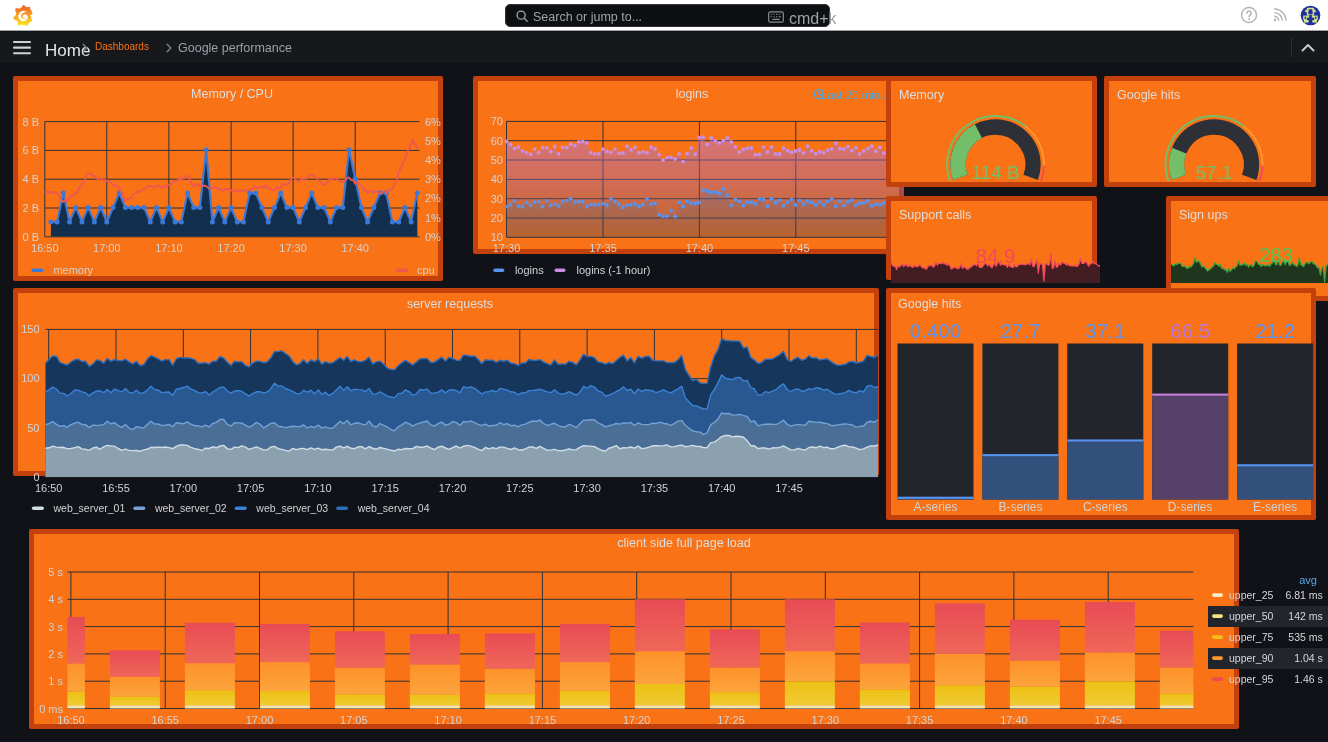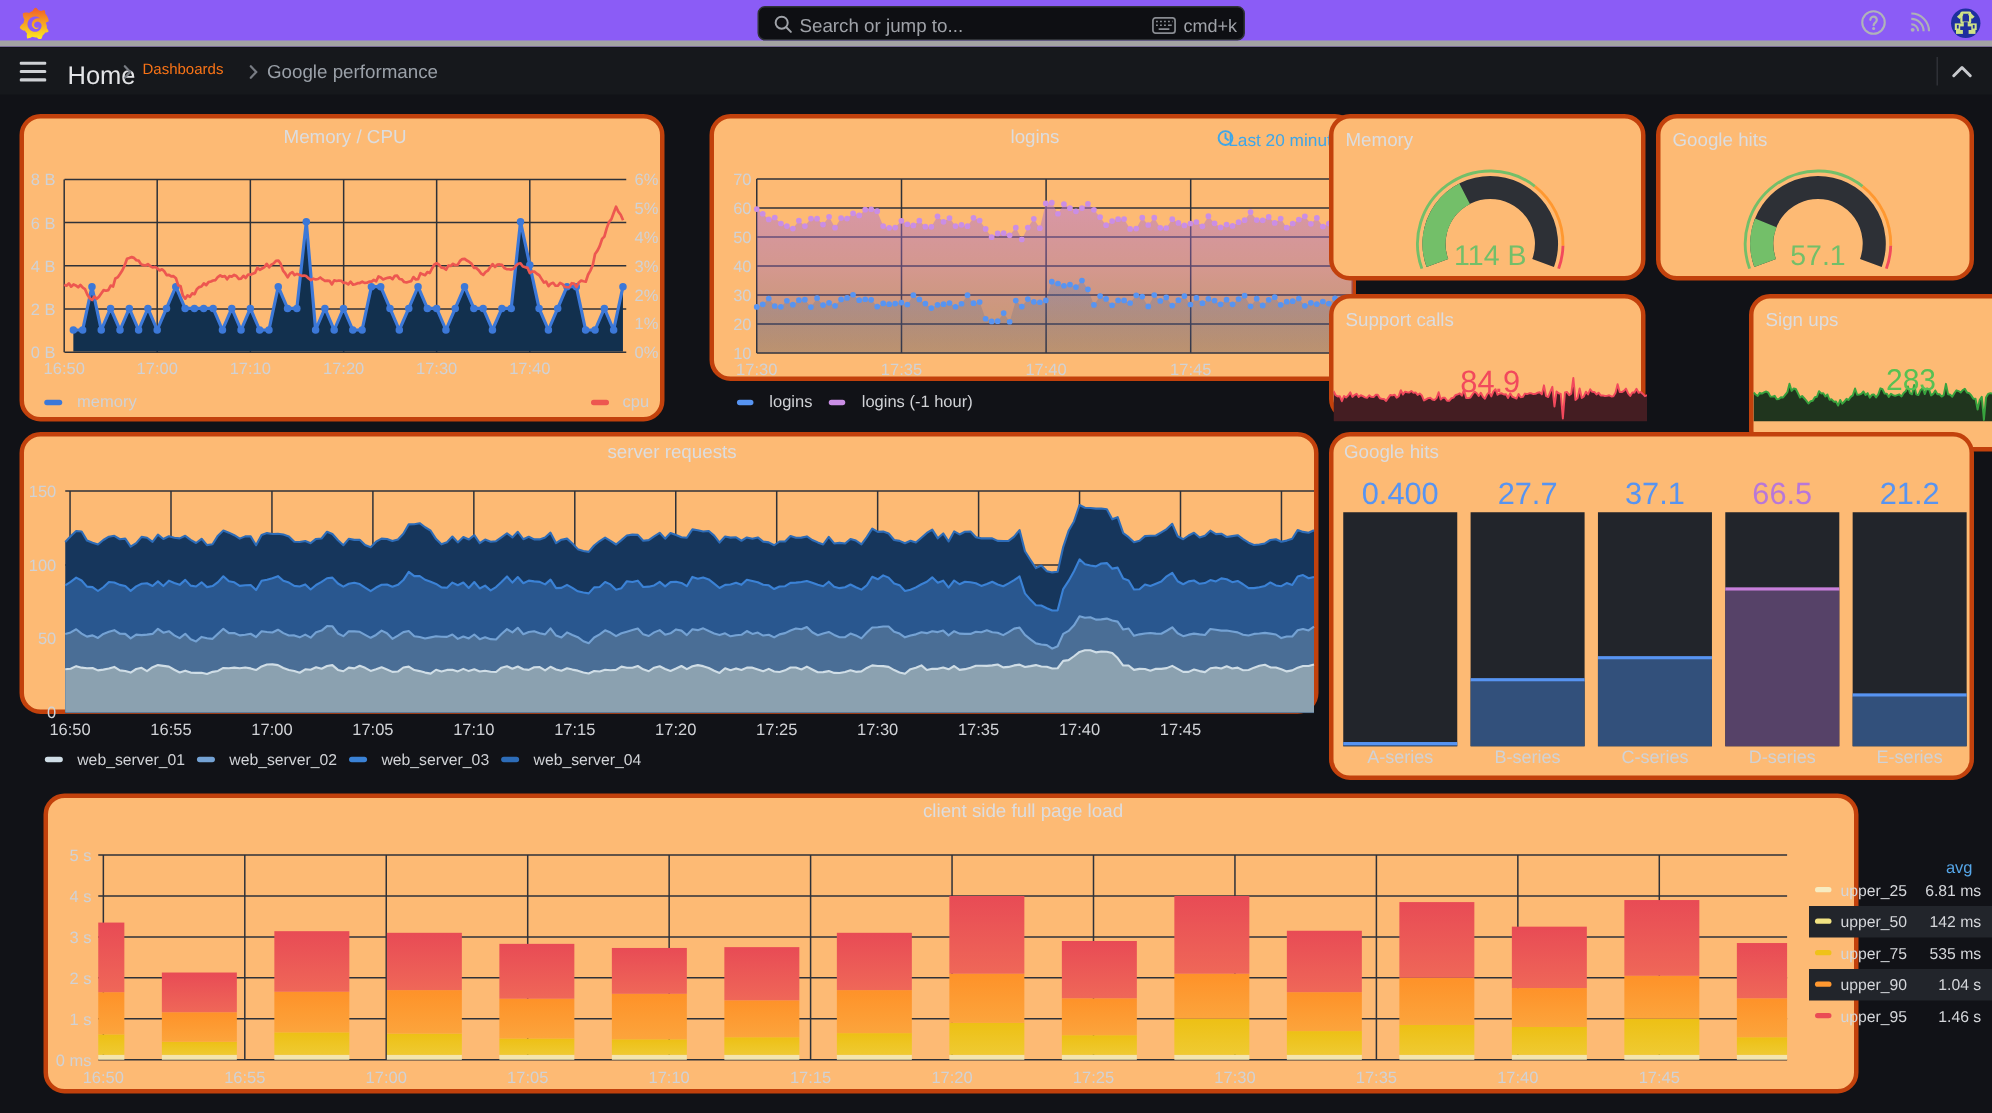--- a/index.html
+++ b/index.html
@@ -1,40 +1,40 @@
 <!DOCTYPE html>
 <html><head><meta charset="utf-8"><style>
 *{margin:0;padding:0;box-sizing:border-box}
 body{width:1328px;height:742px;background:#111217;font-family:"Liberation Sans",sans-serif;position:relative;overflow:hidden}
-.panel{position:absolute;background:#fdba74;border:3px solid #c2410c;border-radius:14px}
+.panel{position:absolute;background:#f97316;border:5px solid #c2410c;border-radius:2px}
 svg{position:absolute;left:0;top:0}
 svg text{font-family:"Liberation Sans",sans-serif}
 
 </style></head><body>
-<div style="position:absolute;left:0;top:0;width:1328px;height:31px;background:#8b5cf6;border-bottom:4px solid #a3a3a3">
+<div style="position:absolute;left:0;top:0;width:1328px;height:31px;background:#ffffff;border-bottom:1px solid #a3a3a3">
 <svg width="20" height="21" viewBox="0 0 100 106" style="position:absolute;left:13px;top:4.5px">
 <defs>
         <linearGradient id="glog" x1="0" y1="1" x2="0" y2="0">
 <stop offset="0" stop-color="#FCEE1F"></stop>
           <stop offset="1" stop-color="#F15B2A"></stop>
         </linearGradient>
       </defs>
 <path fill="url(#glog)" d="M98 46c-.2-1.9-.5-4.1-1.1-6.5-.6-2.4-1.6-5-2.9-7.8-1.3-2.7-3-5.5-5.2-8.2-.8-1.1-1.8-2.1-2.8-3.1 1.5-5.9-1.8-11-1.8-11-5.7-.4-9.3 1.8-10.6 2.7-.2-.1-.4-.2-.7-.3-1-.4-2-.8-3-1.1-1-.3-2.1-.6-3.2-.9-1.1-.3-2.2-.5-3.3-.7-.2 0-.4-.1-.6-.1C58.4 1.1 53.3 0 53.3 0c-8 5.1-9.5 12.1-9.5 12.1s0 .2-.1.4c-.4.1-.9.2-1.3.4-.6.2-1.2.4-1.8.7-.6.2-1.2.5-1.8.8-1.2.6-2.4 1.2-3.6 1.9-1.1.7-2.3 1.4-3.4 2.2l-.3-.1C20.4 14.1 10.6 19.3 10.6 19.3c-.9 11.8 4.4 19.2 5.5 20.5-.3.7-.5 1.5-.8 2.3-.8 2.7-1.5 5.5-1.9 8.4-.1.4-.1.8-.2 1.3C3.1 56.9.0 68.3.0 68.3c8.5 9.8 18.5 10.4 18.5 10.4 1.3 2.3 2.7 4.4 4.4 6.5.7.9 1.4 1.7 2.2 2.5-3.1 8.9.4 16.3.4 16.3 9.5.4 15.7-4.1 17-5.2 .9.3 1.9.6 2.9.8 2.9.8 5.9 1.2 8.9 1.3h4.1c4.5 6.4 12.4 7.3 12.4 7.3 5.6-5.9 5.9-11.8 5.9-13v-.5c1.2-.8 2.3-1.7 3.4-2.7 2.2-2 4.2-4.3 5.8-6.8.2-.2.3-.5.5-.7 6.3.4 10.8-3.9 10.8-3.9-1-6.6-4.8-9.8-5.6-10.4l-.1-.1-.1-.1c0-.4.1-.8.1-1.2 0-.7.1-1.4.1-2.1v-2.9c0-.2 0-.4-.1-.6l-.1-.6-.1-.6c-.1-.8-.3-1.5-.4-2.3-.7-3-1.8-5.9-3.2-8.5-1.5-2.6-3.3-4.9-5.3-6.9-2-2-4.3-3.7-6.7-5-2.4-1.3-5-2.3-7.6-2.9-1.3-.3-2.6-.5-3.9-.6h-2.5c-.7 0-1.3.1-2 .2-2.6.4-5.1 1.2-7.3 2.4-2.2 1.2-4.2 2.7-5.8 4.4-1.6 1.7-2.9 3.7-3.9 5.7-1 2-1.6 4.2-1.8 6.3-.1 1.1-.1 2.1 0 3.2 0 .3.1.5.1.8.1.5.2 1 .3 1.5.2 1 .6 2 1 3 .9 1.9 2.1 3.5 3.5 4.9 1.4 1.3 3 2.3 4.6 3 1.6.7 3.3 1 4.9 1.1h1.8c.2 0 .4-.1.6-.1.2 0 .4-.1.6-.1.4-.1.7-.2 1.1-.3.7-.2 1.3-.5 1.9-.9.6-.3 1.1-.7 1.6-1.2.1-.1.3-.3.4-.4.5-.5.6-1.3.1-1.8-.4-.5-1.1-.6-1.7-.3-.1.1-.3.1-.4.2-.4.2-.9.4-1.3.5-.5.1-1 .2-1.5.3h-1.6c-.1 0-.3 0-.4-.1-.1 0-.3 0-.4-.1-.3-.1-.5-.1-.8-.2-1-.3-2-.8-2.9-1.5-.9-.7-1.7-1.5-2.3-2.5-.6-1-1.1-2.1-1.3-3.2-.1-.6-.2-1.2-.1-1.8v-.9c0-.3.1-.6.2-.9.4-2.4 1.6-4.7 3.4-6.4 .5-.4.9-.8 1.5-1.2.5-.4 1.1-.7 1.7-.9.6-.3 1.2-.5 1.8-.6.6-.2 1.3-.3 1.9-.3.3 0 .6-.1 1-.1h.9c.7.1 1.4.2 2 .3 1.3.3 2.6.8 3.8 1.5 2.4 1.4 4.4 3.5 5.6 6 .6 1.3 1 2.6 1.2 4 .1.7.1 1.4.1 2.1l-.1 1.1c0 .4-.1.7-.1 1.1-.1.7-.2 1.4-.4 2.1-.3 1.4-.8 2.7-1.4 4-1.2 2.6-3 4.9-5.2 6.8-4.4 3.8-10.2 5.8-16 5.4-.7 0-1.4-.1-2.1-.2-.7-.1-1.4-.3-2.1-.4-1.4-.3-2.7-.8-4-1.3-2.6-1.1-5-2.6-7.1-4.5-1-.9-2-2-2.9-3-.9-1.1-1.7-2.2-2.4-3.4-.7-1.2-1.3-2.4-1.8-3.7-.5-1.3-.9-2.6-1.2-3.9l-.3-1.5-.1-.5v-.4l-.1-.8c0-.3-.1-.7-.1-1v-1.1c0-.3 0-.7.1-1 .1-1.4.3-2.7.6-4.1.3-1.3.7-2.7 1.2-3.9.5-1.3 1.1-2.5 1.8-3.7.7-1.2 1.4-2.3 2.3-3.3.8-1 1.8-2 2.7-2.9 1-.9 2-1.7 3.1-2.4 1.1-.7 2.2-1.3 3.3-1.9 .6-.3 1.1-.5 1.7-.8 .3-.1.6-.2.9-.3.3-.1.6-.2.9-.3 1.2-.4 2.4-.7 3.7-.9.3-.1.6-.1 1-.2.3 0 .6-.1 1-.1.3 0 .6-.1 1-.1h1.5c.3 0 .7 0 1 .1h.5c.2 0 .3 0 .5.1.3 0 .6.1 1 .1 1.3.2 2.5.4 3.7.8 2.4.7 4.7 1.7 6.8 2.9 4.2 2.5 7.7 5.8 10.2 9.5 .1.2.2.4.4.6 .1.2.2.4.4.6 .2.4.5.8.7 1.2 .2.4.4.8.6 1.2 .2.4.4.8.5 1.2 .7 1.6 1.2 3.2 1.6 4.7 .6 2.5.8 4.7.9 6.6 .1.5.5.9 1 .9 .5 0 1-.4 1-1 .2-2 .2-4.4-.1-7.1z"></path>
     </svg>
 <div style="position:absolute;left:505px;top:4px;width:325px;height:23px;background:#0e0f13;border:1px solid #2f3237;border-radius:5px">
 <svg width="14" height="14" style="left:9px;top:4px" viewBox="0 0 16 16">
         <circle cx="7" cy="7" r="4.6" fill="none" stroke="#9fa2a8" stroke-width="1.5"></circle>
         <path d="M10.5 10.5L14 14" stroke="#9fa2a8" stroke-width="1.5" stroke-linecap="round"></path>
       </svg>
 <div style="position:absolute;left:27px;top:4.5px;font-size:12.5px;color:#9fa2a8">Search or jump to...</div>
 <svg width="16" height="12" style="left:262px;top:5.5px" viewBox="0 0 18 13">
         <rect x="0.7" y="0.7" width="16.6" height="11.6" rx="2" fill="none" stroke="#888b91" stroke-width="1.3"></rect>
         <path d="M3 3.5h1.4M6 3.5h1.4M9 3.5h1.4M12 3.5h1.4M15 3.5h.4M3 6.3h1.4M6 6.3h1.4M9 6.3h1.4M12 6.3h2.8M5 9.2h8" stroke="#888b91" stroke-width="1.2"></path>
       </svg>
-<div style="position:absolute;left:283px;top:5px;font-size:12px;color:#9fa2a8">cmd+k</div>
+<div style="position:absolute;left:283px;top:5px;font-size:16px;color:#9fa2a8">cmd+k</div>
 </div>
 <svg width="18" height="18" style="left:1240px;top:6px" viewBox="0 0 18 18">
       <circle cx="9" cy="9" r="7.5" fill="none" stroke="#b0b3b9" stroke-width="1.4"></circle>
       <path d="M6.9 7.2a2.15 2.15 0 113.6 1.6c-.8.6-1.4 1.1-1.4 2" fill="none" stroke="#b0b3b9" stroke-width="1.5" stroke-linecap="round"></path>
       <circle cx="9.1" cy="13" r="1" fill="#b0b3b9"></circle>
     </svg>
 <svg width="16" height="16" style="left:1272px;top:7px" viewBox="0 0 16 16">
       <g fill="none" stroke="#aeb1b7" stroke-width="1.4">
         <path d="M2.2 9.2a4.6 4.6 0 014.6 4.6"></path>
         <path d="M2.2 5.6a8.2 8.2 0 018.2 8.2"></path>

